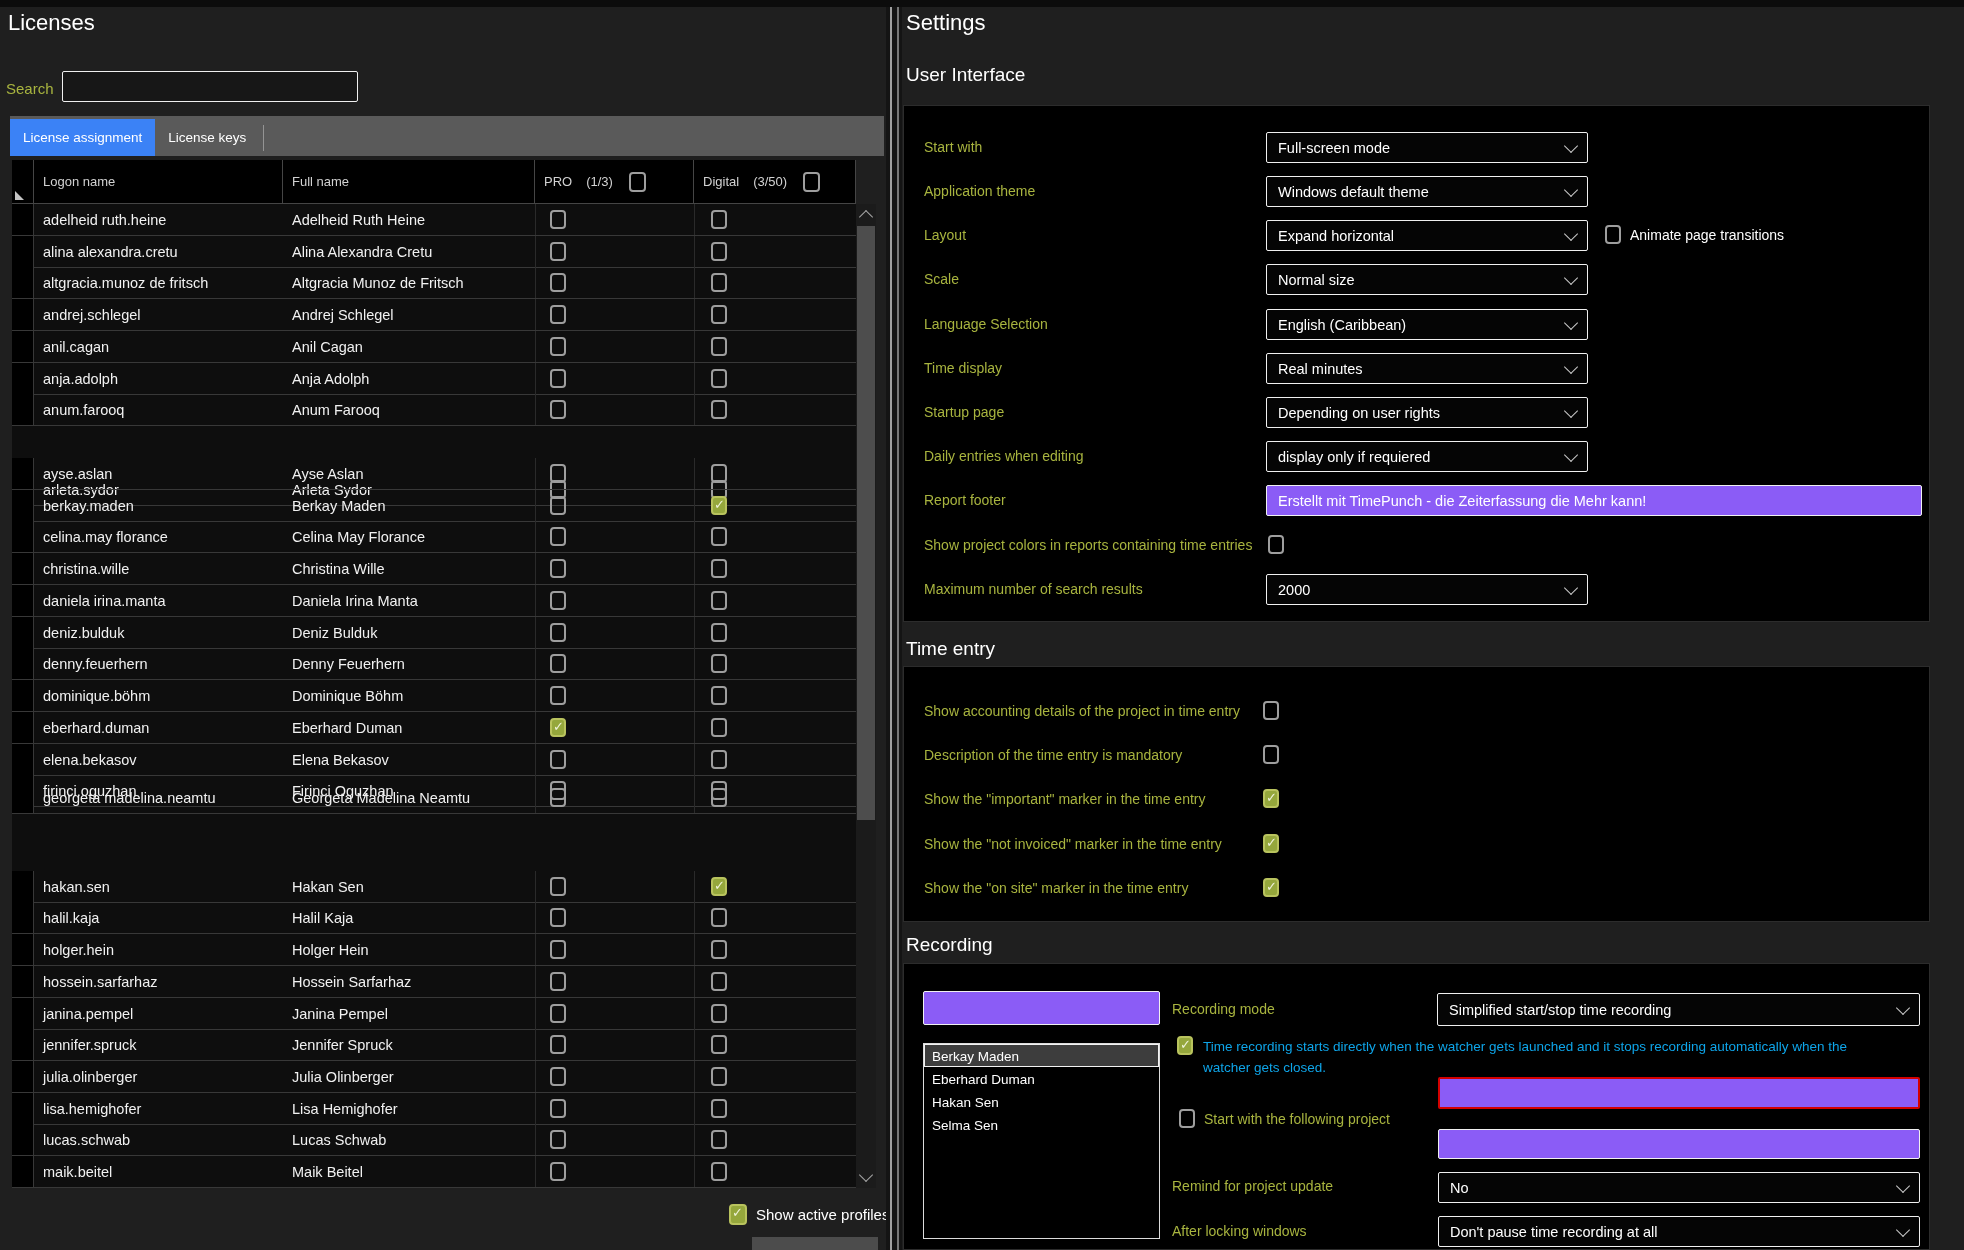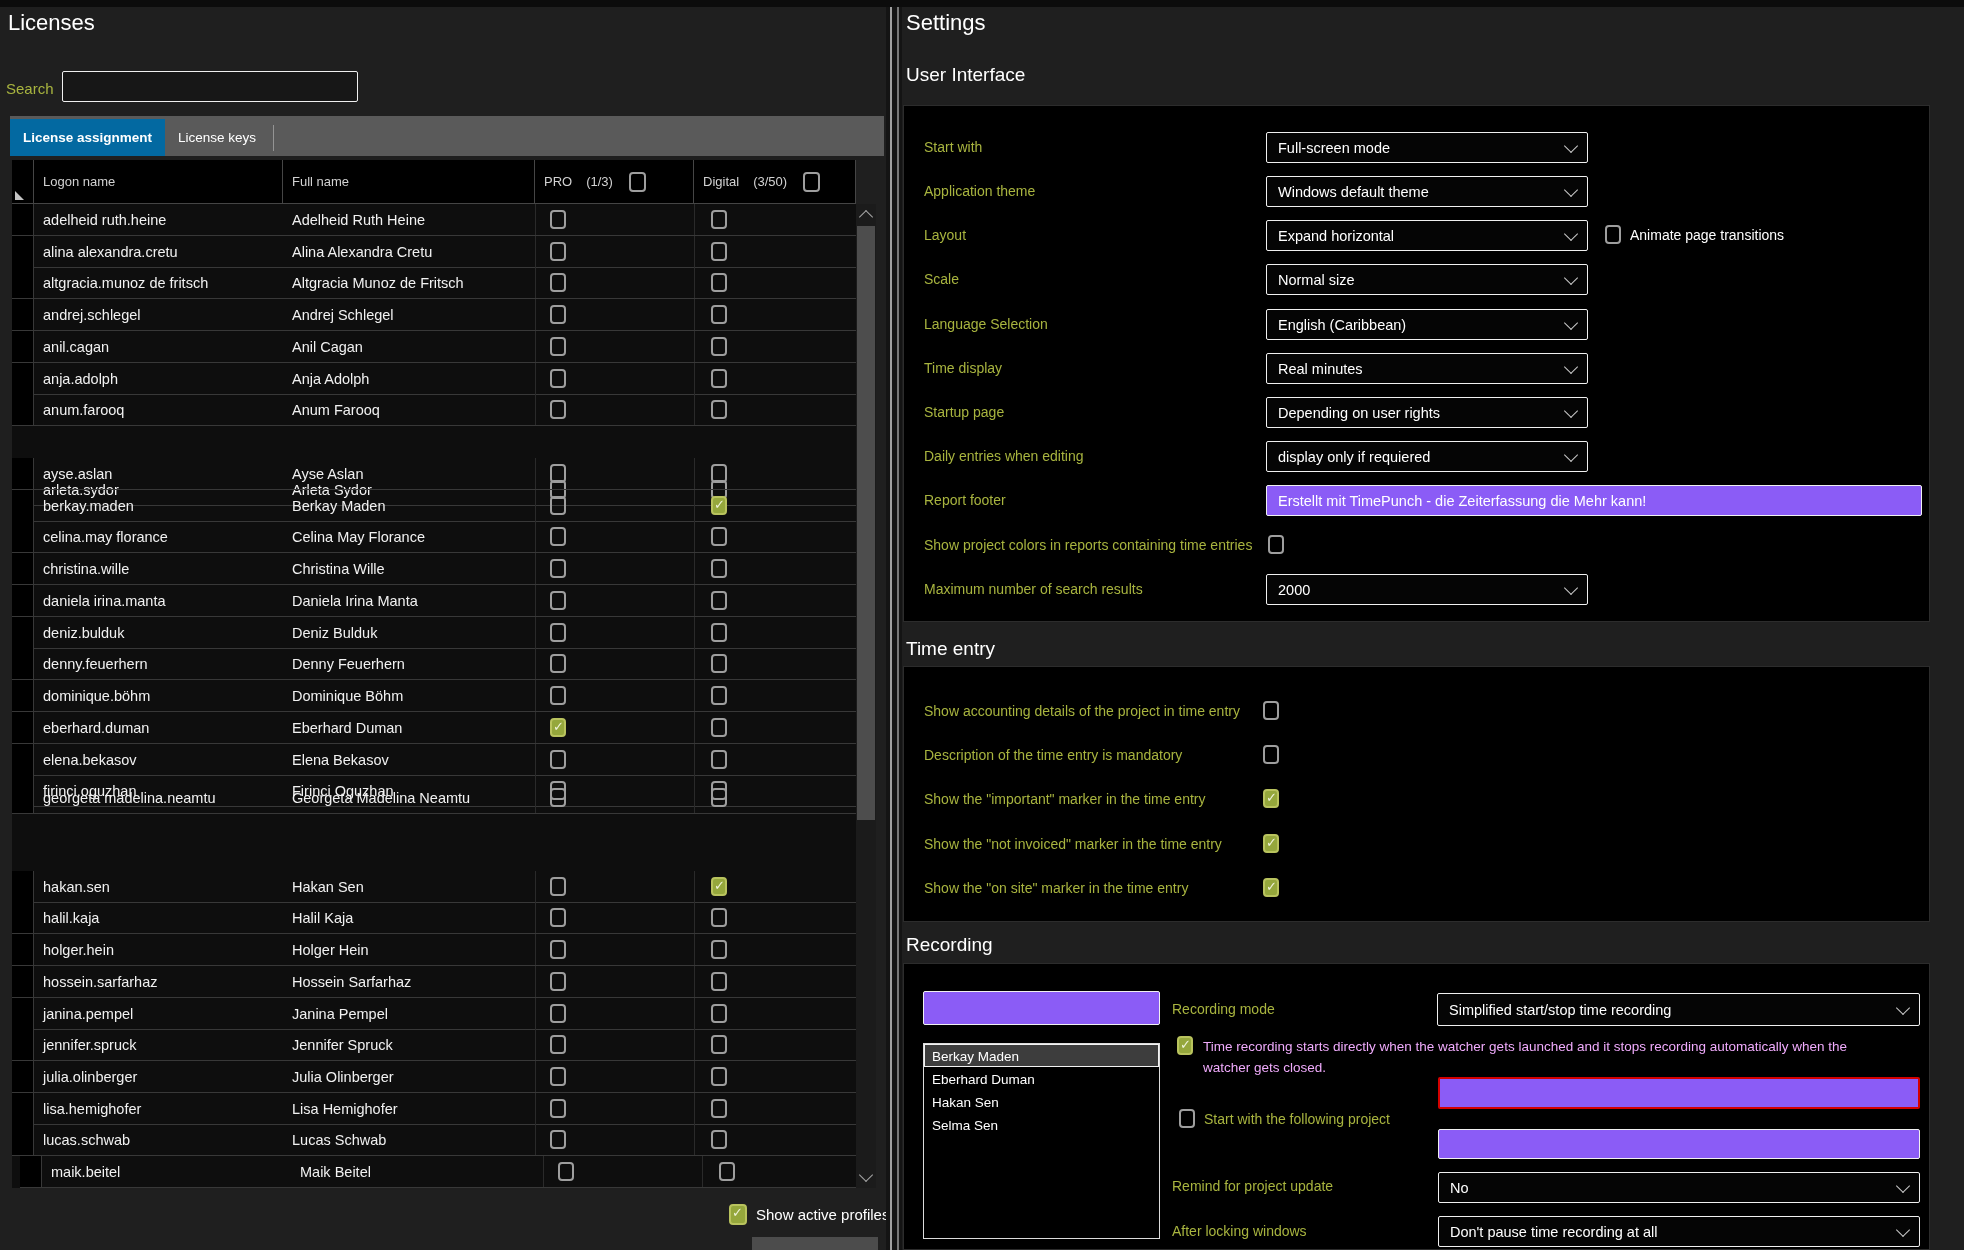--- a/index.html
+++ b/index.html
@@ -21,21 +21,21 @@
           font-size:14.5px;padding:0 11px;box-sizing:border-box;font-family:"Liberation Sans",sans-serif;outline:none;}
   .olabel{color:#a8b43f;font-size:14px;white-space:nowrap;}
   .sect-title{color:#ffffff;font-size:19px;font-weight:400;}
 
   
   .lic-title{left:8px;top:10px;font-size:22px;font-weight:300;}
   .search-label{left:6px;top:80px;font-size:15px;}
   .search-input{left:62px;top:71px;width:296px;height:31px;background:#171717;}
   .tabstrip{left:10px;top:116px;width:874px;height:40px;background:#5a5a5a;display:flex;align-items:flex-end;}
   .tab{height:37px;line-height:37px;padding:0 13px;font-size:13.5px;color:#fff;cursor:default;}
-  .tab.active{background:#0369a1;font-weight:bold;}
+  .tab.active{background:#3b82f6;}
   .tab-sep{width:1px;height:26px;background:#949494;margin:0 2px 5px 4px;}
 
   .gridwrap{left:12px;top:160px;width:864px;height:1028px;}
   .ghead{position:absolute;left:0;top:0;width:844px;height:44px;background:#000;display:grid;
          grid-template-columns:22px 249px 252px 159px 162px;font-size:13px;color:#d2d2d2;}
   .ghead .hc{border-right:1px solid #454545;border-bottom:1px solid #454545;display:flex;align-items:center;position:relative;}
   .ghead .hc.text{padding-left:9px;}
   .sort-tri{position:absolute;left:3px;bottom:3px;width:0;height:0;border-bottom:9px solid #c4c4c4;border-right:9px solid transparent;}
   .hc .count{margin-left:14px;}
   .hc .cb{margin-left:16px;width:17px;height:20px;}
@@ -88,21 +88,21 @@
   .rec-panel{left:903px;top:963px;width:1027px;height:287px;}
   .rp-filter{position:absolute;left:19px;top:27px;width:237px;height:34px;}
   .rp-list{position:absolute;left:19px;top:79px;width:237px;height:196px;background:#000;
            border:1px solid #dcdcdc;box-sizing:border-box;}
   .rp-item{height:23px;line-height:23px;padding-left:7px;font-size:13.5px;color:#fff;
            border:1px solid transparent;box-sizing:border-box;}
   .rp-item.selected{background:#3d3d3d;border-color:#f2f2f2;}
   .rp-mode-label{position:absolute;left:268px;top:37px;}
   .rp-mode-select{position:absolute;left:533px;top:29px;width:483px;height:33px;}
   .rp-auto{position:absolute;left:273px;top:72px;display:flex;gap:10px;}
-  .rp-auto-text{color:#f0abfc;font-size:13.5px;line-height:21px;width:660px;}
+  .rp-auto-text{color:#0ea5e9;font-size:13.5px;line-height:21px;width:660px;}
   .rp-red-input{position:absolute;left:534px;top:113px;width:482px;height:32px;border:2px solid #d40000;}
   .rp-start{position:absolute;left:275px;top:145px;display:flex;align-items:center;gap:9px;}
   .rp-input2{position:absolute;left:534px;top:165px;width:482px;height:30px;}
   .rp-remind-label{position:absolute;left:268px;top:214px;}
   .rp-remind-select{position:absolute;left:534px;top:208px;width:482px;height:31px;}
   .rp-lock-label{position:absolute;left:268px;top:259px;}
   .rp-lock-select{position:absolute;left:534px;top:252px;width:482px;height:31px;gap:40px;}
 </style>
 </head>
 <body>
@@ -456,21 +456,21 @@
             <div class="selcell"></div>
             <div class="cell">lucas.schwab</div>
             <div class="cell">Lucas Schwab</div>
             <div class="cbcell pro">
               <span class="cb"></span>
             </div>
             <div class="cbcell dig">
               <span class="cb"></span>
             </div>
           </div>
-          <div class="grow" style="top: 952px; margin-left: 8px;">
+          <div class="grow" style="top: 952px;">
             <div class="selcell"></div>
             <div class="cell">maik.beitel</div>
             <div class="cell">Maik Beitel</div>
             <div class="cbcell pro">
               <span class="cb"></span>
             </div>
             <div class="cbcell dig">
               <span class="cb"></span>
             </div>
           </div>

